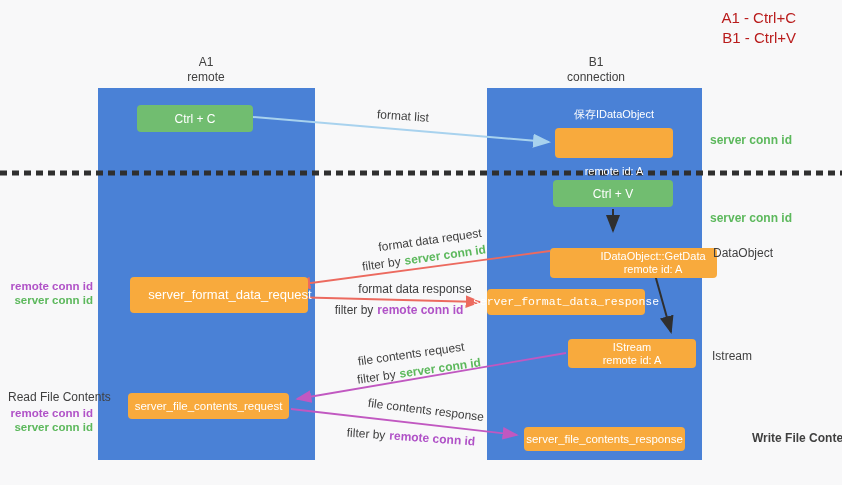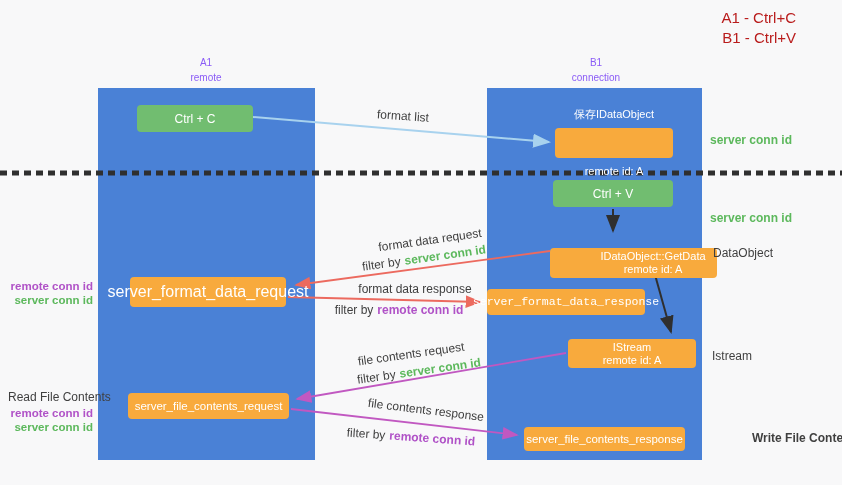--- a/index.html
+++ b/index.html
@@ -3,21 +3,21 @@
 <meta charset="utf-8">
 <style>
   html,body{margin:0;padding:0;}
   body{font-family:"Liberation Sans", sans-serif; background:var(--bg,#f8f8f9);}
   .canvas{position:relative; width:842px; height:485px; overflow:hidden; background:var(--bg,#f8f8f9);}
   .lane{position:absolute; top:88px; height:372px; background:var(--lane-blue,#4a81d6); z-index:1;}
   .lane-left{left:98px; width:217px;}
   .lane-right{left:487px; width:215px;}
   .svg-overlay{position:absolute; left:0; top:0; z-index:2; pointer-events:none;}
   .title{position:absolute; left:0; top:8px; width:796px; text-align:right; font-size:15px; line-height:20px; color:#b91c1c; z-index:4;}
-  .lane-header{position:absolute; top:55px; width:120px; text-align:center; font-size:10px; line-height:15px; color:#8b5cf6; z-index:4;}
+  .lane-header{position:absolute; top:55px; width:120px; text-align:center; font-size:12px; line-height:15px; color:#404040; z-index:4;}
   .lane-header.left{left:146px;}
   .lane-header.right{left:536px;}
   .node{position:absolute; z-index:3; display:flex; flex-direction:column; align-items:center; justify-content:center; color:#fff; font-size:12px; line-height:14px; text-align:center; border-radius:4px;}
   .node.green{background:var(--node-green,#71bd70);}
   .node.orange{background:var(--node-orange,#f8aa3d);}
   .node .sub{font-size:11px; line-height:13px;}
   .elabel{position:absolute; z-index:4; font-size:12px; color:#3f3f3f; text-align:center; white-space:nowrap;}
   .slabel{position:absolute; z-index:4; font-size:12px; color:#3f3f3f; white-space:nowrap;}
   .green-txt{color:var(--green-text,#5cb85c); font-weight:bold;}
   .purple-txt{color:var(--purple-text,#b052c7); font-weight:bold;}
@@ -90,21 +90,21 @@
 
   <div class="node green" style="left:553px; top:180px; width:120px; height:27px;">
     <div>Ctrl + V</div>
   </div>
 
   <div class="node orange" style="left:550px; top:248px; width:128px; height:30px;padding-left:39px;">
     <div class="sub">IDataObject::GetData</div>
     <div class="sub">remote id: A</div>
   </div>
 
-  <div class="node orange" style="left:130px; top:277px; width:156px; height:30px; font-size:16px;">
+  <div class="node orange" style="left:130px; top:277px; width:156px; height:36px; font-size:13px;padding-left:22px;">
     <div>server_format_data_request</div>
   </div>
 
   <div class="node orange" style="left:487px; top:289px; width:158px; height:26px; font-size:11.5px;font-family:Liberation Mono, monospace;">
     <div>server_format_data_response</div>
   </div>
 
   <div class="node orange" style="left:568px; top:339px; width:128px; height:29px;">
     <div class="sub">IStream</div>
     <div class="sub">remote id: A</div>

